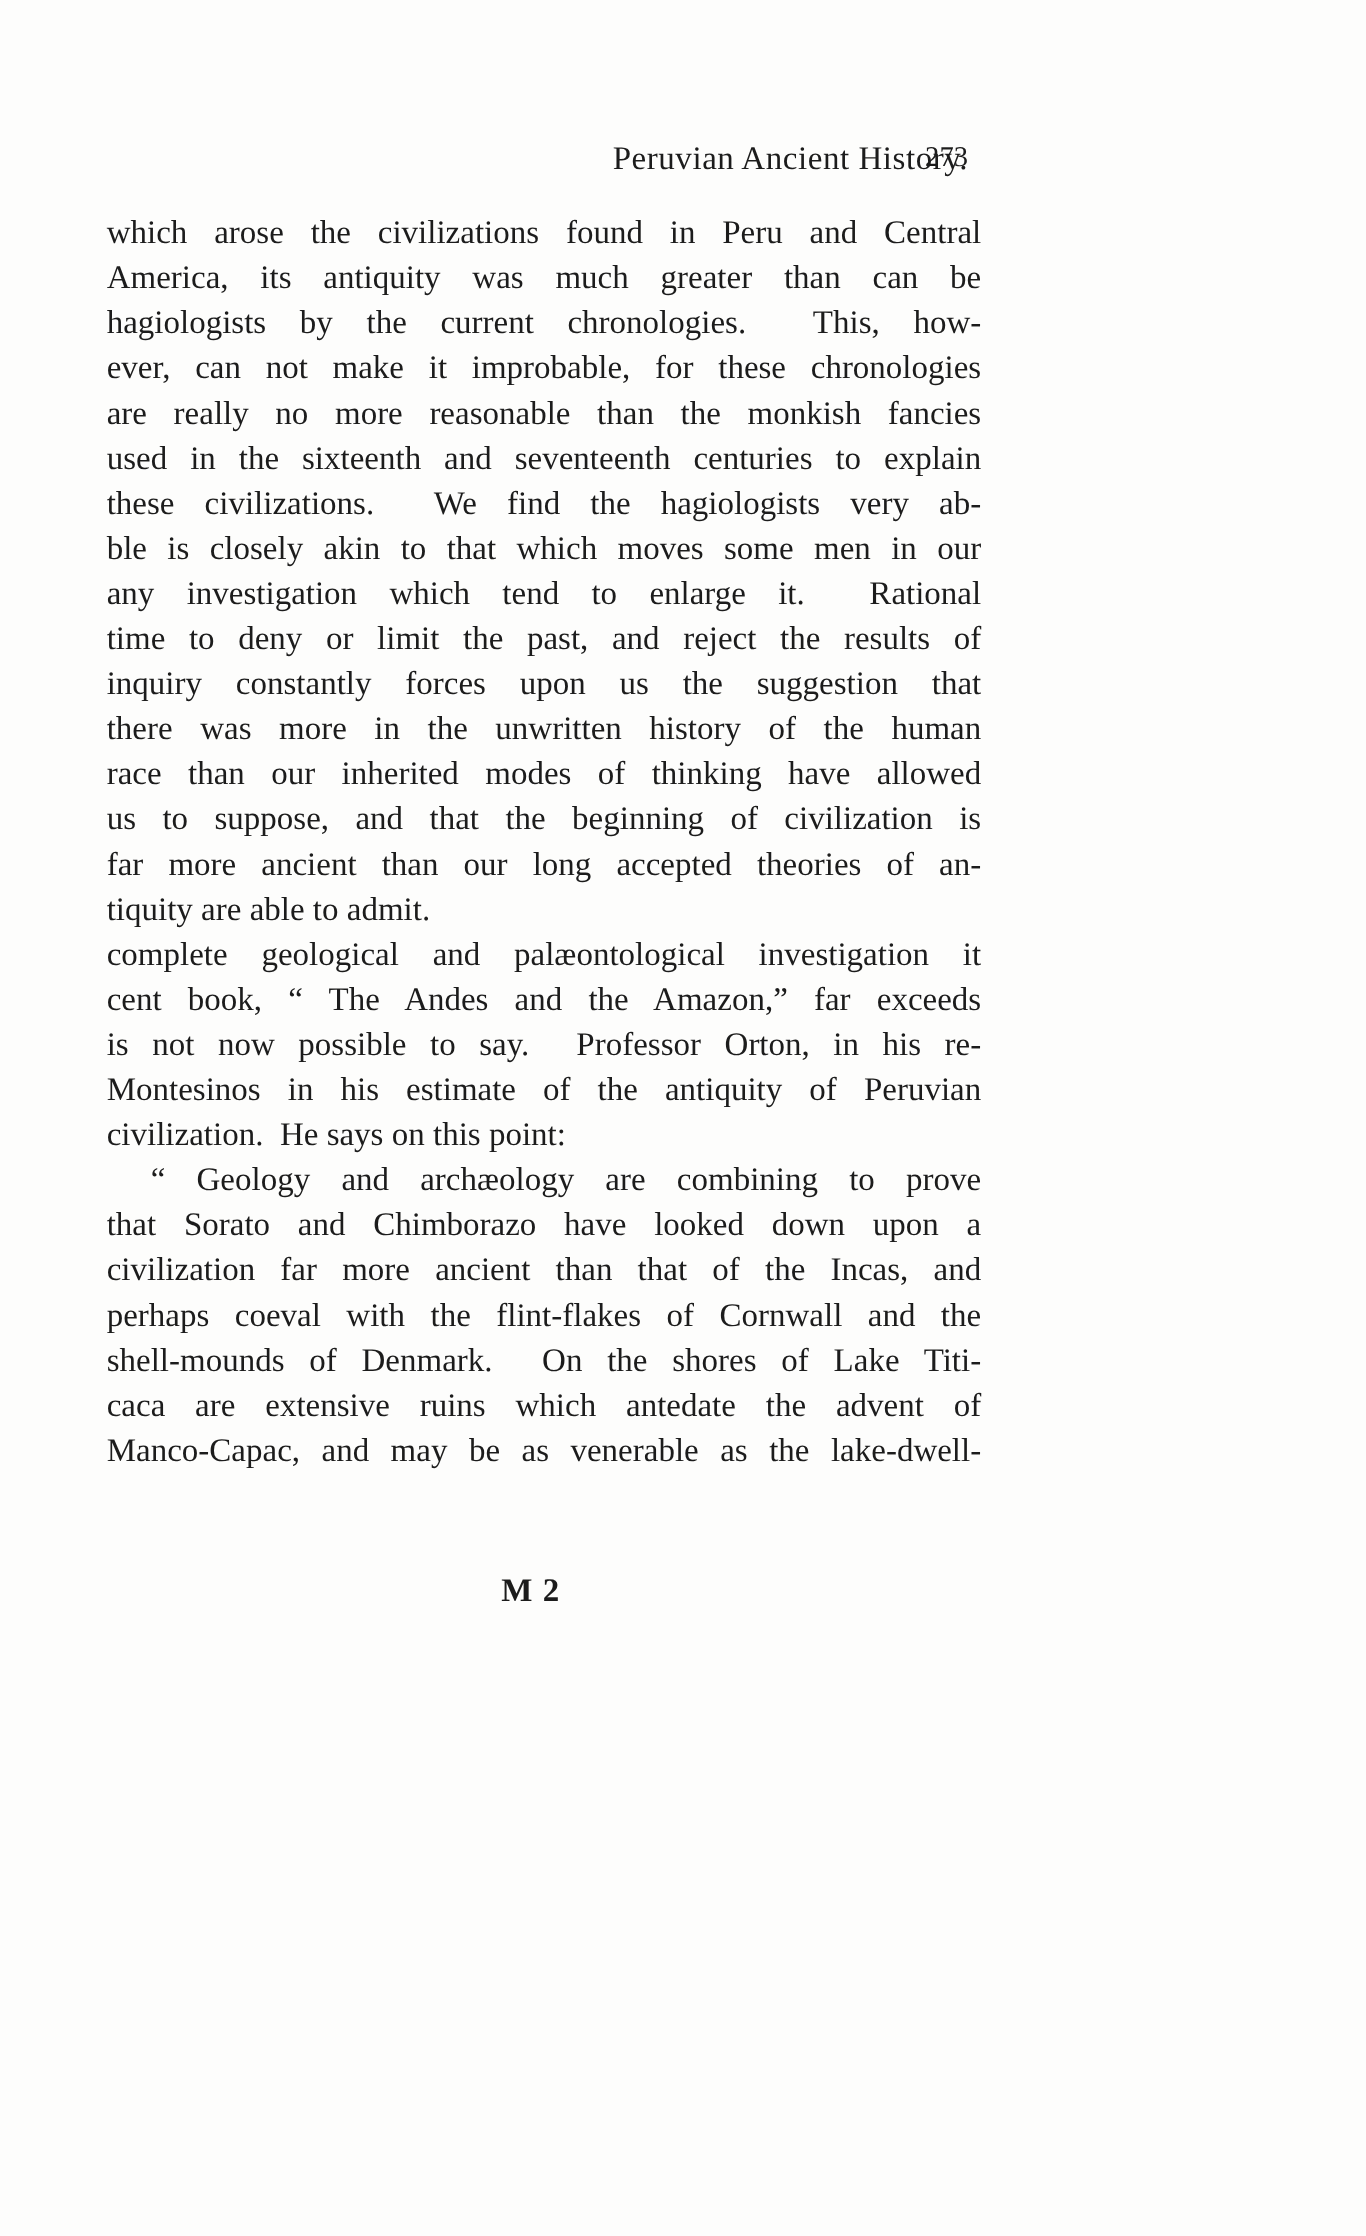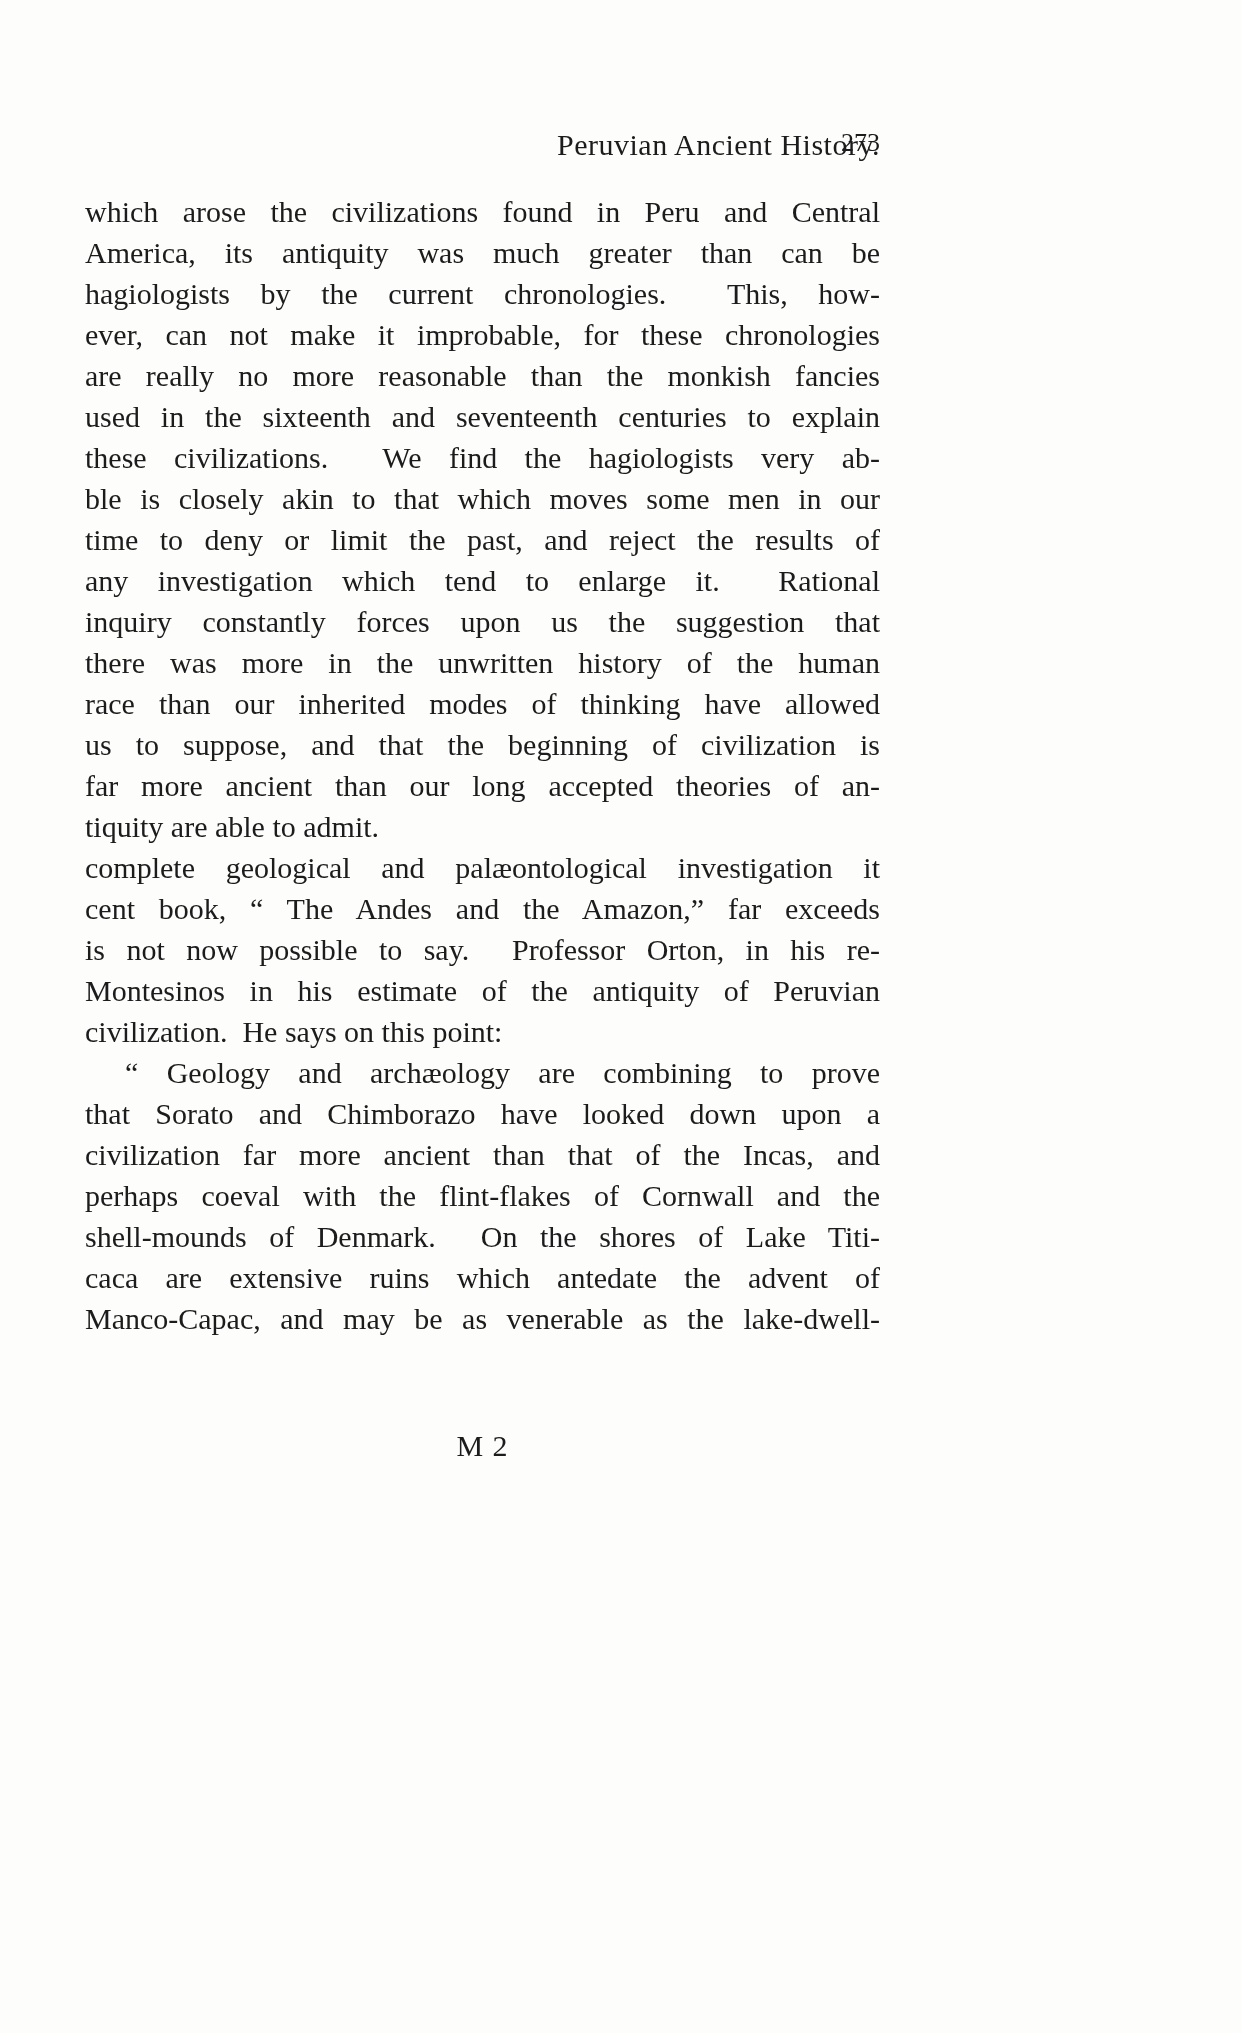--- a/index.html
+++ b/index.html
@@ -43,21 +43,21 @@
 
   .page-body {
     position: absolute;
     top: 191px;
     left: 85px;
     width: 795px;
     font-size: 30px;
     line-height: 41px;
   }
 
-  .paragraph { width: 100%; }
+  .paragraph { width: 100%; margin-left: 12px; }
 
   .line {
     text-align: justify;
     text-align-last: justify;
     white-space: pre-wrap;
   }
 
   .line.para-end {
     text-align-last: left;
   }
@@ -67,42 +67,43 @@
   }
 
   .page-footer {
     position: absolute;
     top: 1429px;
     left: 85px;
     width: 795px;
     text-align: center;
     font-size: 30px;
     letter-spacing: 1px;
+    font-weight: bold;
   }
 </style>
 </head>
 <body>
 
 <div class="page-header">
   <span class="running-title">Peruvian Ancient History.</span>
   <span class="page-number">273</span>
 </div>
 
 <div class="page-body" id="page-body">
     <div class="paragraph">
       <div class="line">which arose the civilizations found in Peru and Central</div>
       <div class="line">America, its antiquity was much greater than can be</div>
       <div class="line">hagiologists by the current chronologies.  This, how-</div>
       <div class="line">ever, can not make it improbable, for these chronologies</div>
       <div class="line">are really no more reasonable than the monkish fancies</div>
       <div class="line">used in the sixteenth and seventeenth centuries to explain</div>
       <div class="line">these civilizations.  We find the hagiologists very ab-</div>
       <div class="line">ble is closely akin to that which moves some men in our</div>
+      <div class="line">any investigation which tend to enlarge it.  Rational</div>
       <div class="line">time to deny or limit the past, and reject the results of</div>
-      <div class="line">any investigation which tend to enlarge it.  Rational</div>
       <div class="line">inquiry constantly forces upon us the suggestion that</div>
       <div class="line">there was more in the unwritten history of the human</div>
       <div class="line">race than our inherited modes of thinking have allowed</div>
       <div class="line">us to suppose, and that the beginning of civilization is</div>
       <div class="line">far more ancient than our long accepted theories of an-</div>
       <div class="line para-end">tiquity are able to admit.</div>
     </div>
     <div class="paragraph">
       <div class="line">complete geological and palæontological investigation it</div>
       <div class="line">cent book, “ The Andes and the Amazon,” far exceeds</div>

